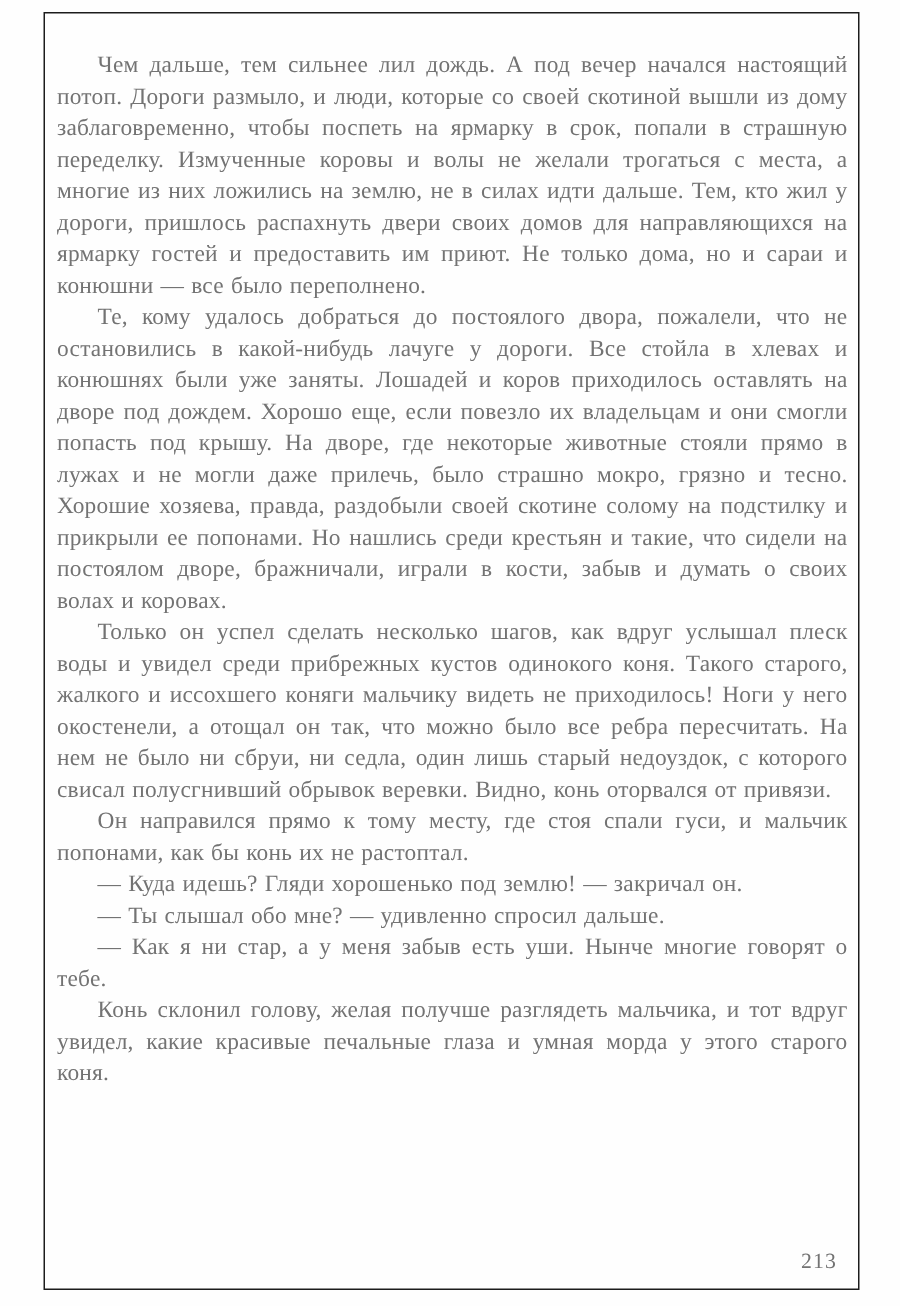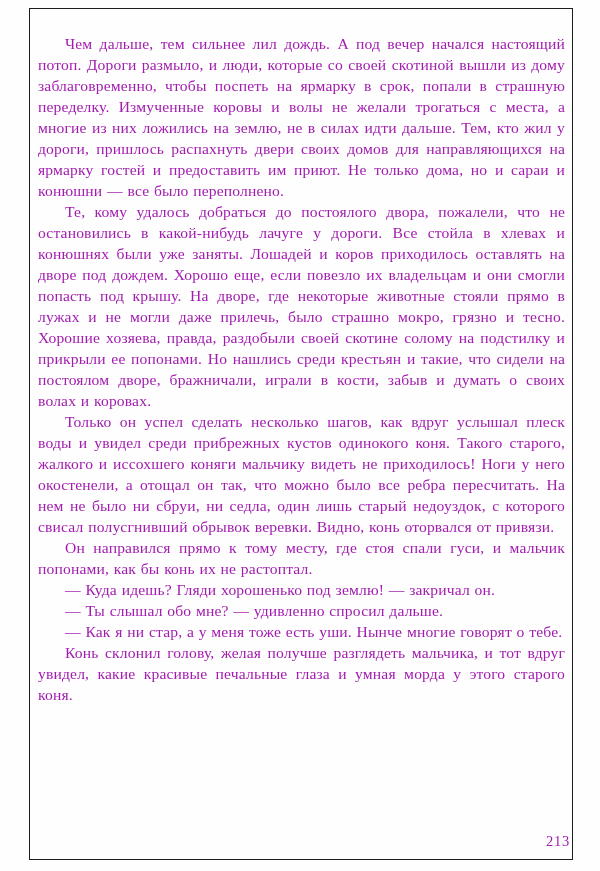--- a/index.html
+++ b/index.html
@@ -7,21 +7,21 @@
     padding: 0;
     background: #ffffff;
   }
   .scan {
     position: relative;
     width: 600px;
     height: 871px;
     background: #fefefe;
     overflow: hidden;
     font-family: "Liberation Serif", "DejaVu Serif", serif;
-    color: #a21caf;
+    color: #737373;
   }
   .frame {
     position: absolute;
     left: 29px;
     top: 8px;
     right: 27px;
     bottom: 11px;
     border: 1.5px solid #1c1c1c;
     box-sizing: border-box;
   }
@@ -36,36 +36,36 @@
     padding: 0;
     font-size: 15.6px;
     line-height: 21px;
     text-align: justify;
     text-indent: 27px;
     letter-spacing: 0.01em;
     word-spacing: 0.04em;
   }
   .page-number {
     position: absolute;
-    right: 2px;
+    right: 14px;
     bottom: 9px;
     font-size: 14.5px;
     letter-spacing: 0.05em;
   }
 </style>
 </head>
 <body>
 
 <div class="scan">
   <div class="frame">
     <div class="text-block">
       <p>Чем дальше, тем сильнее лил дождь. А под вечер начался настоящий потоп. Дороги размыло, и люди, которые со своей скотиной вышли из дому заблаговременно, чтобы поспеть на ярмарку в срок, попали в страшную переделку. Измученные коровы и волы не желали трогаться с места, а многие из них ложились на землю, не в силах идти дальше. Тем, кто жил у дороги, пришлось распахнуть двери своих домов для направляющихся на ярмарку гостей и предоставить им приют. Не только дома, но и сараи и конюшни — все было переполнено.</p>
       <p>Те, кому удалось добраться до постоялого двора, пожалели, что не остановились в какой-нибудь лачуге у дороги. Все стойла в хлевах и конюшнях были уже заняты. Лошадей и коров приходилось оставлять на дворе под дождем. Хорошо еще, если повезло их владельцам и они смогли попасть под крышу. На дворе, где некоторые животные стояли прямо в лужах и не могли даже прилечь, было страшно мокро, грязно и тесно. Хорошие хозяева, правда, раздобыли своей скотине солому на подстилку и прикрыли ее попонами. Но нашлись среди крестьян и такие, что сидели на постоялом дворе, бражничали, играли в кости, забыв и думать о своих волах и коровах.</p>
       <p>Только он успел сделать несколько шагов, как вдруг услышал плеск воды и увидел среди прибрежных кустов одинокого коня. Такого старого, жалкого и иссохшего коняги мальчику видеть не приходилось! Ноги у него окостенели, а отощал он так, что можно было все ребра пересчитать. На нем не было ни сбруи, ни седла, один лишь старый недоуздок, с которого свисал полусгнивший обрывок веревки. Видно, конь оторвался от привязи.</p>
       <p>Он направился прямо к тому месту, где стоя спали гуси, и мальчик попонами, как бы конь их не растоптал.</p>
       <p>— Куда идешь? Гляди хорошенько под землю! — закричал он.</p>
       <p>— Ты слышал обо мне? — удивленно спросил дальше.</p>
-      <p>— Как я ни стар, а у меня тоже есть уши. Нынче многие говорят о тебе.</p>
+      <p>— Как я ни стар, а у меня забыв есть уши. Нынче многие говорят о тебе.</p>
       <p>Конь склонил голову, желая получше разглядеть мальчика, и тот вдруг увидел, какие красивые печальные глаза и умная морда у этого старого коня.</p>
     </div>
     <div class="page-number">213</div>
   </div>
 </div>
 
 </body></html>

